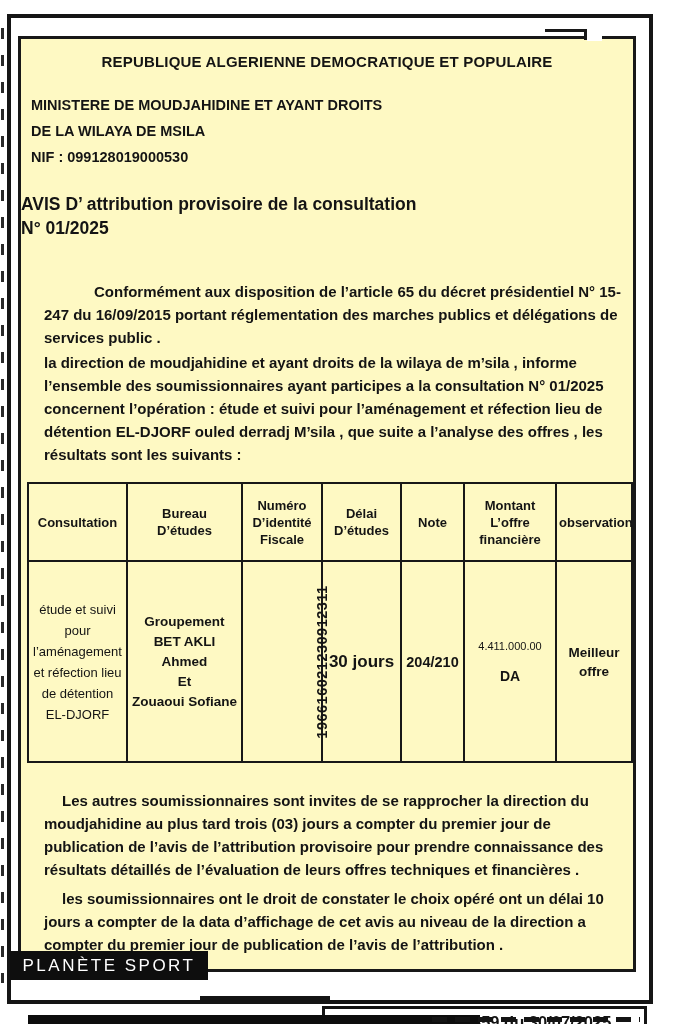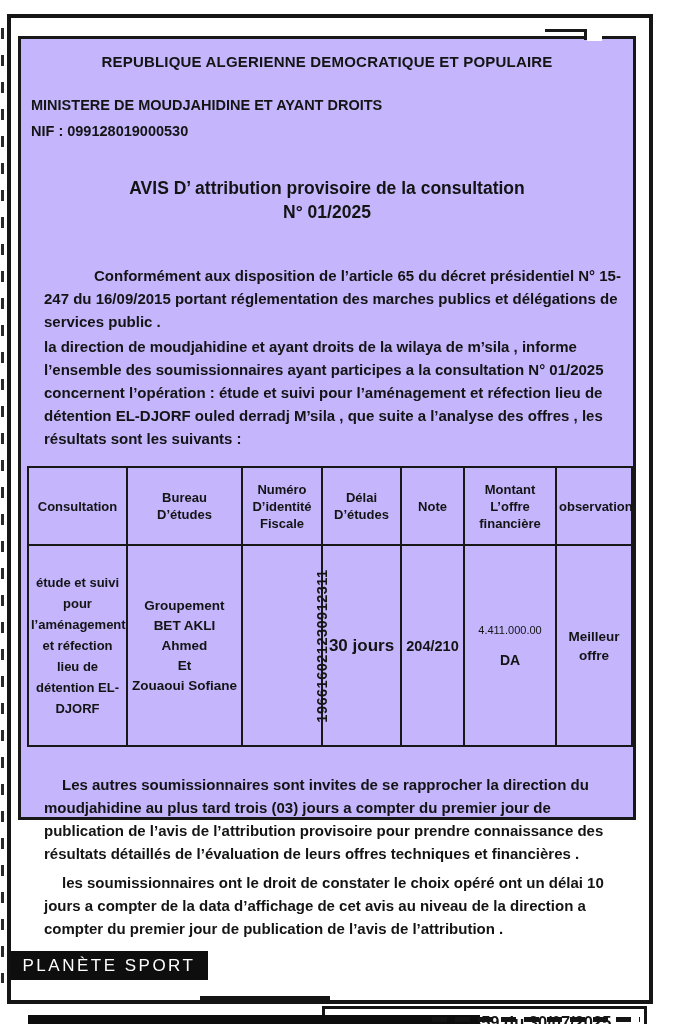--- a/index.html
+++ b/index.html
@@ -27,23 +27,23 @@
     position: absolute;
     left: 7px; top: 14px;
     width: 646px; height: 990px;
     border: 4px solid #151515;
   }
 
   
   .inner-frame {
     position: absolute;
     left: 18px; top: 36px;
-    width: 618px; height: 784px;
+    width: 618px; height: 936px;
     border: 3px solid #181818;
-    background: #c4b5fd;
+    background: #fef9c3;
   }
 
   
   .corner-artifact {
     position: absolute;
     left: 545px; top: 29px;
     width: 42px; height: 11px;
     border-top: 3px solid #181818;
     border-right: 3px solid #181818;
   }
@@ -62,21 +62,21 @@
     letter-spacing: 0.2px;
   }
 
   .org-block { margin: 22px 0 0 10px; }
   .org-block div {
     font-size: 14.5px;
     font-weight: 700;
     line-height: 26px;
   }
 
-  .title-block { margin-top: 34px; text-align: center; }
+  .title-block { margin-top: 24px; }
   .title-block .t1 { font-size: 17.5px; font-weight: 700; }
   .title-block .t2 { font-size: 17.5px; font-weight: 700; line-height: 27px; }
 
   .para {
     margin: 0 12px 0 23px;
     font-size: 15px;
     font-weight: 700;
     line-height: 23px;
     text-align: left;
   }
@@ -97,21 +97,21 @@
     vertical-align: middle;
     padding: 2px;
   }
   table.results thead tr { height: 78px; }
   table.results tbody tr { height: 201px; }
   th .h { display: inline-block; font-size: 13px; font-weight: 700; line-height: 17px; }
   th .w60 { max-width: 62px; }
   th .w58 { max-width: 56px; }
   th .w64 { max-width: 66px; text-align: center; }
 
-  td.c-consult { font-size: 13px; font-weight: 700; line-height: 21px; padding: 0 3px; border-radius: 16px; }
+  td.c-consult { font-size: 13px; font-weight: 400; line-height: 21px; padding: 0 3px; border-radius: 16px; }
   td.c-bureau div { font-size: 13.5px; font-weight: 700; line-height: 20px; }
   td.c-nif .rot {
     display: inline-block;
     transform: rotate(-90deg);
     white-space: nowrap;
     font-size: 14.5px;
     font-weight: 700;
     letter-spacing: 0.5px;
   }
   td.c-delai { font-size: 17px; font-weight: 700; }
@@ -170,20 +170,21 @@
 
   <div class="edge-dashes"></div>
   <div class="outer-border"></div>
 
   <div class="inner-frame">
 
     <div class="republic">REPUBLIQUE ALGERIENNE DEMOCRATIQUE ET POPULAIRE</div>
 
     <div class="org-block">
       <div>MINISTERE DE MOUDJAHIDINE ET AYANT DROITS</div>
+      <div>DE LA WILAYA DE MSILA</div>
       <div>NIF : 099128019000530</div>
     </div>
 
     <div class="title-block">
       <div class="t1">AVIS D’ attribution provisoire de la consultation</div>
       <div class="t2">N° 01/2025</div>
     </div>
 
     <p class="para p1">Conformément aux  disposition de l’article 65 du décret présidentiel N° 15-247 du  16/09/2015 portant réglementation des marches publics et délégations de services public .</p>
     <p class="para p2">la direction de moudjahidine et ayant droits de la wilaya de m’sila , informe l’ensemble des  soumissionnaires ayant participes a la consultation N° 01/2025 concernent l’opération : étude et suivi pour l’aménagement et réfection lieu de détention EL-DJORF  ouled derradj M’sila , que suite a l’analyse des offres , les résultats sont les suivants :</p>

